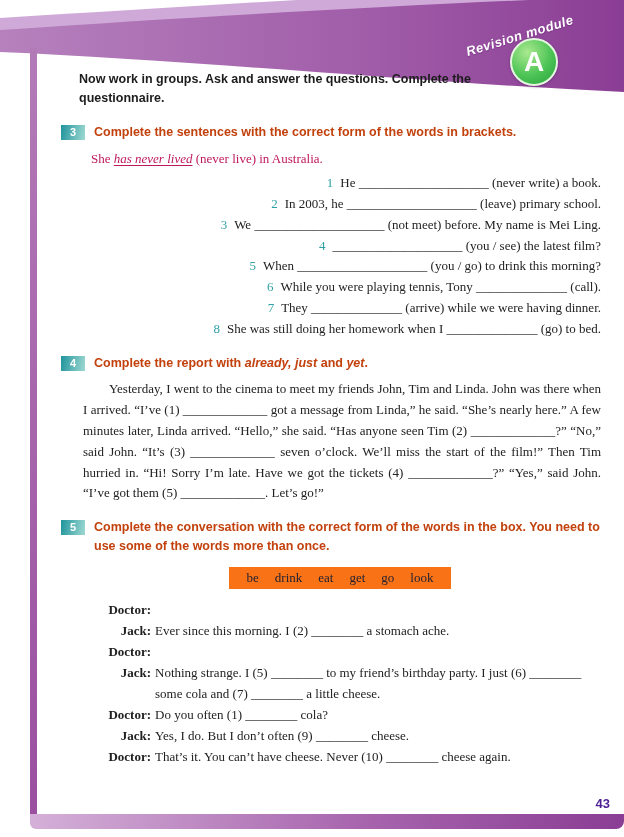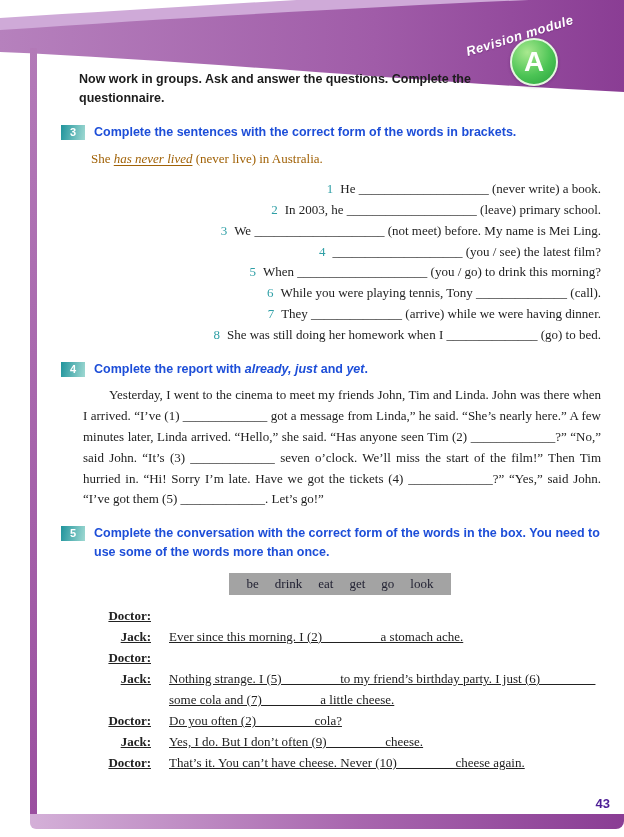--- a/index.html
+++ b/index.html
@@ -54,46 +54,46 @@
     font:bold 12.5px/1.55 "Liberation Sans", sans-serif;
     color:#1c1c1c; max-width:434px; margin:0 0 10px 0;
   }
 
   .ex-header { display:flex; gap:9px; align-items:flex-start; margin:14px 0 7px -18px; }
   .ex-num {
     flex:none; width:24px; height:15px; margin-top:2px;
     background:linear-gradient(100deg,#1f949c,#9fd9d2);
     color:#fff; font:bold 11px/15px "Liberation Sans", sans-serif; text-align:center;
   }
-  .ex-title { margin:0; font:bold 12.5px/1.5 "Liberation Sans", sans-serif; color:#1d4ed8; }
+  .ex-title { margin:0; font:bold 12.5px/1.5 "Liberation Sans", sans-serif; color:#c2410c; }
   .ex-title .it { font-style:italic; }
 
-  .example { margin:1px 0 10px 12px; font:13px/1.6 "Liberation Serif", serif; color:#a16207; }
+  .example { margin:1px 0 4px 12px; font:13px/1.6 "Liberation Serif", serif; color:#be185d; }
   .ul-italic { font-style:italic; text-decoration:underline; text-underline-offset:2px; }
 
   .items { margin-left:12px;text-align:right; }
   .item { font:13px/1.6 "Liberation Serif", serif; color:#222; }
   .item .inum { color:#2f9fa6; margin-right:7px; }
 
   .report {
     margin:1px 0 0 4px; text-align:justify; text-indent:26px;
     font:13px/1.6 "Liberation Serif", serif; color:#222;
   }
 
   .wordbox {
     width:fit-content; margin:11px auto 10px auto;
-    background:#a3a3a3; border-radius:0; padding:3px 18px;
+    background:#f97316; border-radius:0; padding:3px 18px;
     font:13px "Liberation Serif", serif; color:#223;
     display:flex; gap:16px;
   }
 
   .dialogue { margin:4px 0 0 14px; }
   .dline {
-    display:grid; grid-template-columns:58px 1fr; column-gap:18px;
-    font:13px/1.62 "Liberation Serif", serif; color:#222;text-decoration:underline;
+    display:grid; grid-template-columns:58px 1fr; column-gap:4px;
+    font:13px/1.62 "Liberation Serif", serif; color:#222;
   }
   .speaker { font-weight:bold; text-align:right; white-space:nowrap; }
 </style>
 </head>
 <body>
 
 <div class="page">
 
   <svg class="top-wave" width="624" height="110" viewBox="0 0 624 110" preserveAspectRatio="none" aria-hidden="true">
     <defs>
@@ -169,21 +169,21 @@
           </div>
         <div class="dline">
             <span class="speaker">Doctor:</span>
           </div>
         <div class="dline">
             <span class="speaker">Jack:</span>
             <span>Nothing strange. I (5) ________ to my friend’s birthday party. I just (6) ________ some cola and (7) ________ a little cheese.</span>
           </div>
         <div class="dline">
             <span class="speaker">Doctor:</span>
-            <span>Do you often (2) ________ cola?</span>
+            <span>Do you often (1) ________ cola?</span>
           </div>
         <div class="dline">
             <span class="speaker">Jack:</span>
             <span>Yes, I do. But I don’t often (9) ________ cheese.</span>
           </div>
         <div class="dline">
             <span class="speaker">Doctor:</span>
             <span>That’s it. You can’t have cheese. Never (10) ________ cheese again.</span>
           </div>
       </div>

